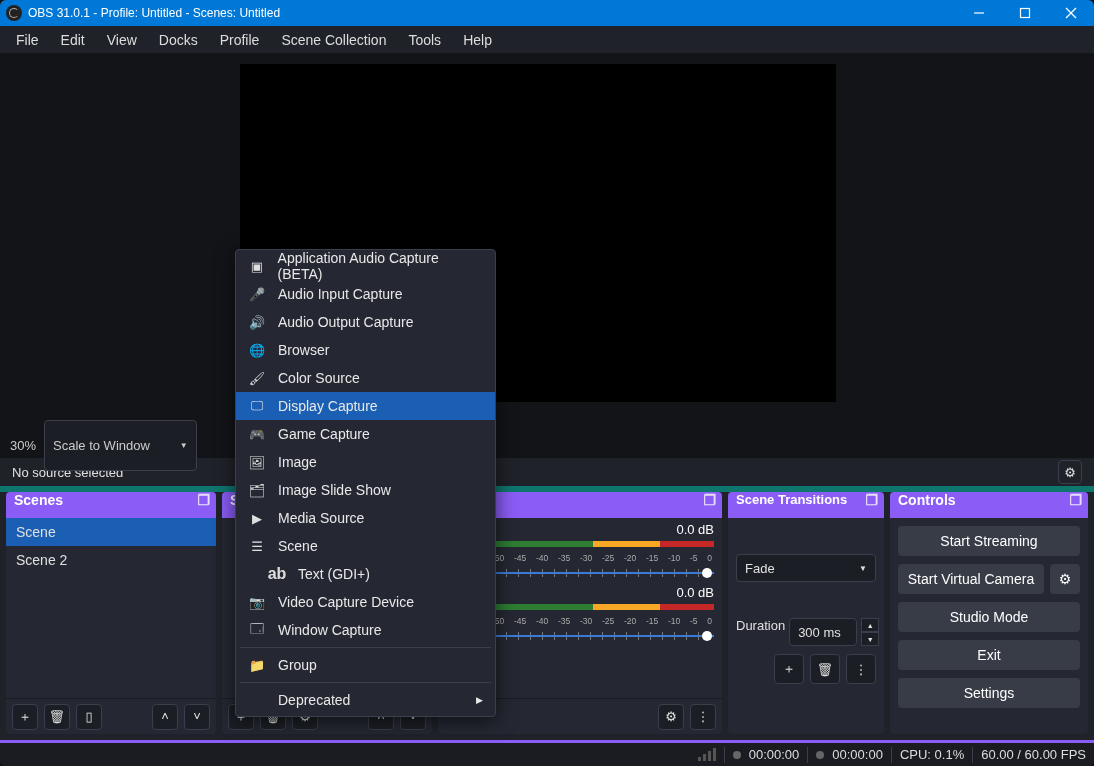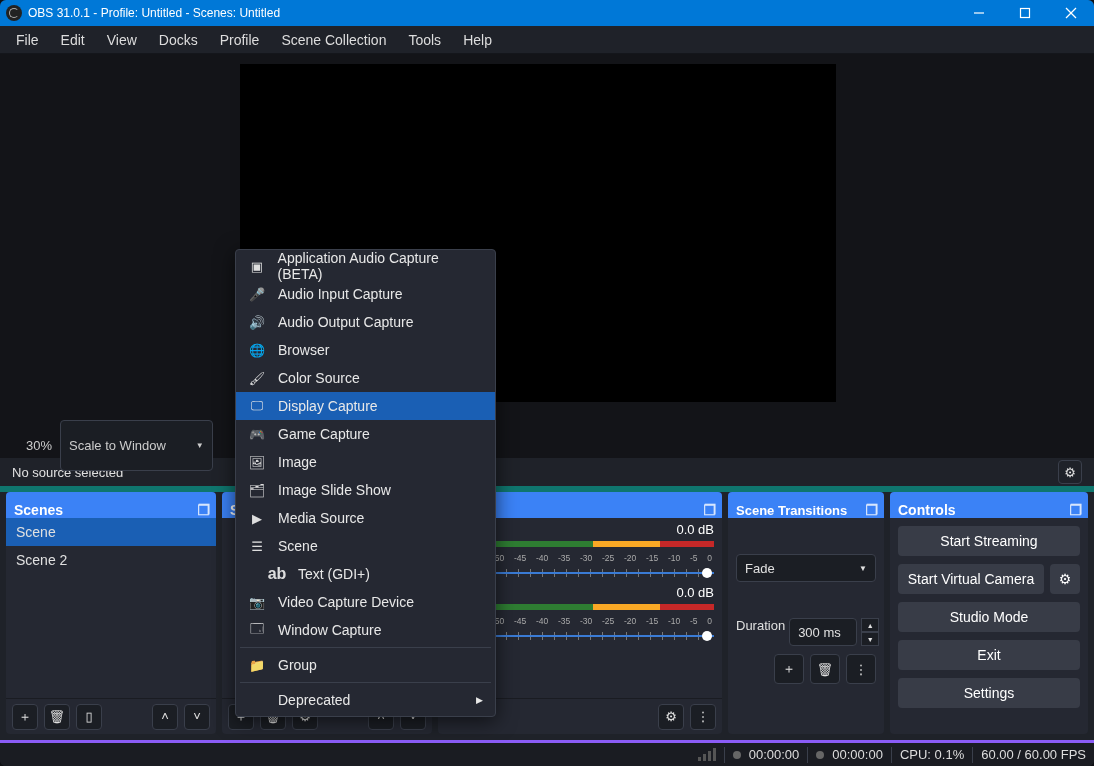--- a/index.html
+++ b/index.html
@@ -17,32 +17,32 @@
 
 
 .menubar { height: 28px; background: #1f2229; display:flex; align-items:center; padding: 0 6px; gap: 2px; border-bottom:1px solid #14161b;}
 .menubar .menu-item { padding: 4px 10px; color:#ddd; cursor:pointer; font-size:14px; }
 
 
 .preview-area { flex: 1; background:#131418; position: relative; display:flex; align-items:center; justify-content:center; }
 .preview-canvas { position:absolute; left: 240px; top: 10px; width: 596px; height: 338px; background:#000; }
 
 
-.scale-bar { position:absolute; bottom:0; left:16px; height: 26px; display:flex; align-items:center; padding: 0 10px; gap:8px; font-size:13px; color:#ccc;}
+.scale-bar { position:absolute; bottom:0; left:0; height: 26px; display:flex; align-items:center; padding: 0 10px; gap:8px; font-size:13px; color:#ccc;}
 .scale-bar .scale-sel { display:flex; align-items:center; gap:6px; border:1px solid #3a3f4b; padding:17px 8px; border-radius:4px; background:#1b1e24;}
 .scale-bar .scale-sel .chev{ font-size:8px;}
 
 
 .nosource-bar { height: 34px; background:#1f2229; display:flex; align-items:center; padding:0 12px; justify-content:space-between; border-bottom:6px solid #0f766e;}
 .nosource-bar .gear { width:24px; height:24px; display:flex; align-items:center; justify-content:center; border:1px solid #3a3f4b; border-radius:4px;}
 
 
 .docks { height: 248px; display:flex; gap:6px; padding:0 6px 6px 6px; }
 .dock { background:#252832; border-radius:4px; display:flex; flex-direction:column; overflow:hidden; }
-.dock-header { height:26px; background:#3b82f6; display:flex; align-items:flex-end; justify-content:space-between; padding:0 6px 0 8px; font-weight:600; font-size:14px; color:#fff; }
+.dock-header { height:26px; background:#8b5cf6; display:flex; align-items:flex-start; justify-content:space-between; padding:0 6px 0 8px; font-weight:600; font-size:14px; color:#fff; }
 .dock-header .dock-icon { opacity:.8; }
 .dock-body { flex:1; padding:0; position:relative; display:flex; flex-direction:column;}
 
 .scenes-dock { width: 210px;}
 .scenes-list { flex:1; }
 .scenes-list .scene-row { height:28px; display:flex; align-items:center; padding:0 10px; font-size:14px; cursor:pointer;}
 .scenes-list .scene-row.selected { background:#1a5fb4; }
 .dock-toolbar { height:36px; border-top:1px solid #1a1c22; display:flex; align-items:center; padding:4px 6px; gap:6px;}
 .dock-toolbar .tb-btn { width:26px; height:26px; display:flex; align-items:center; justify-content:center; border:1px solid #3a3f4b; border-radius:4px; background:#1b1e24; cursor:pointer;}
 .dock-toolbar .spacer{flex:1;}

